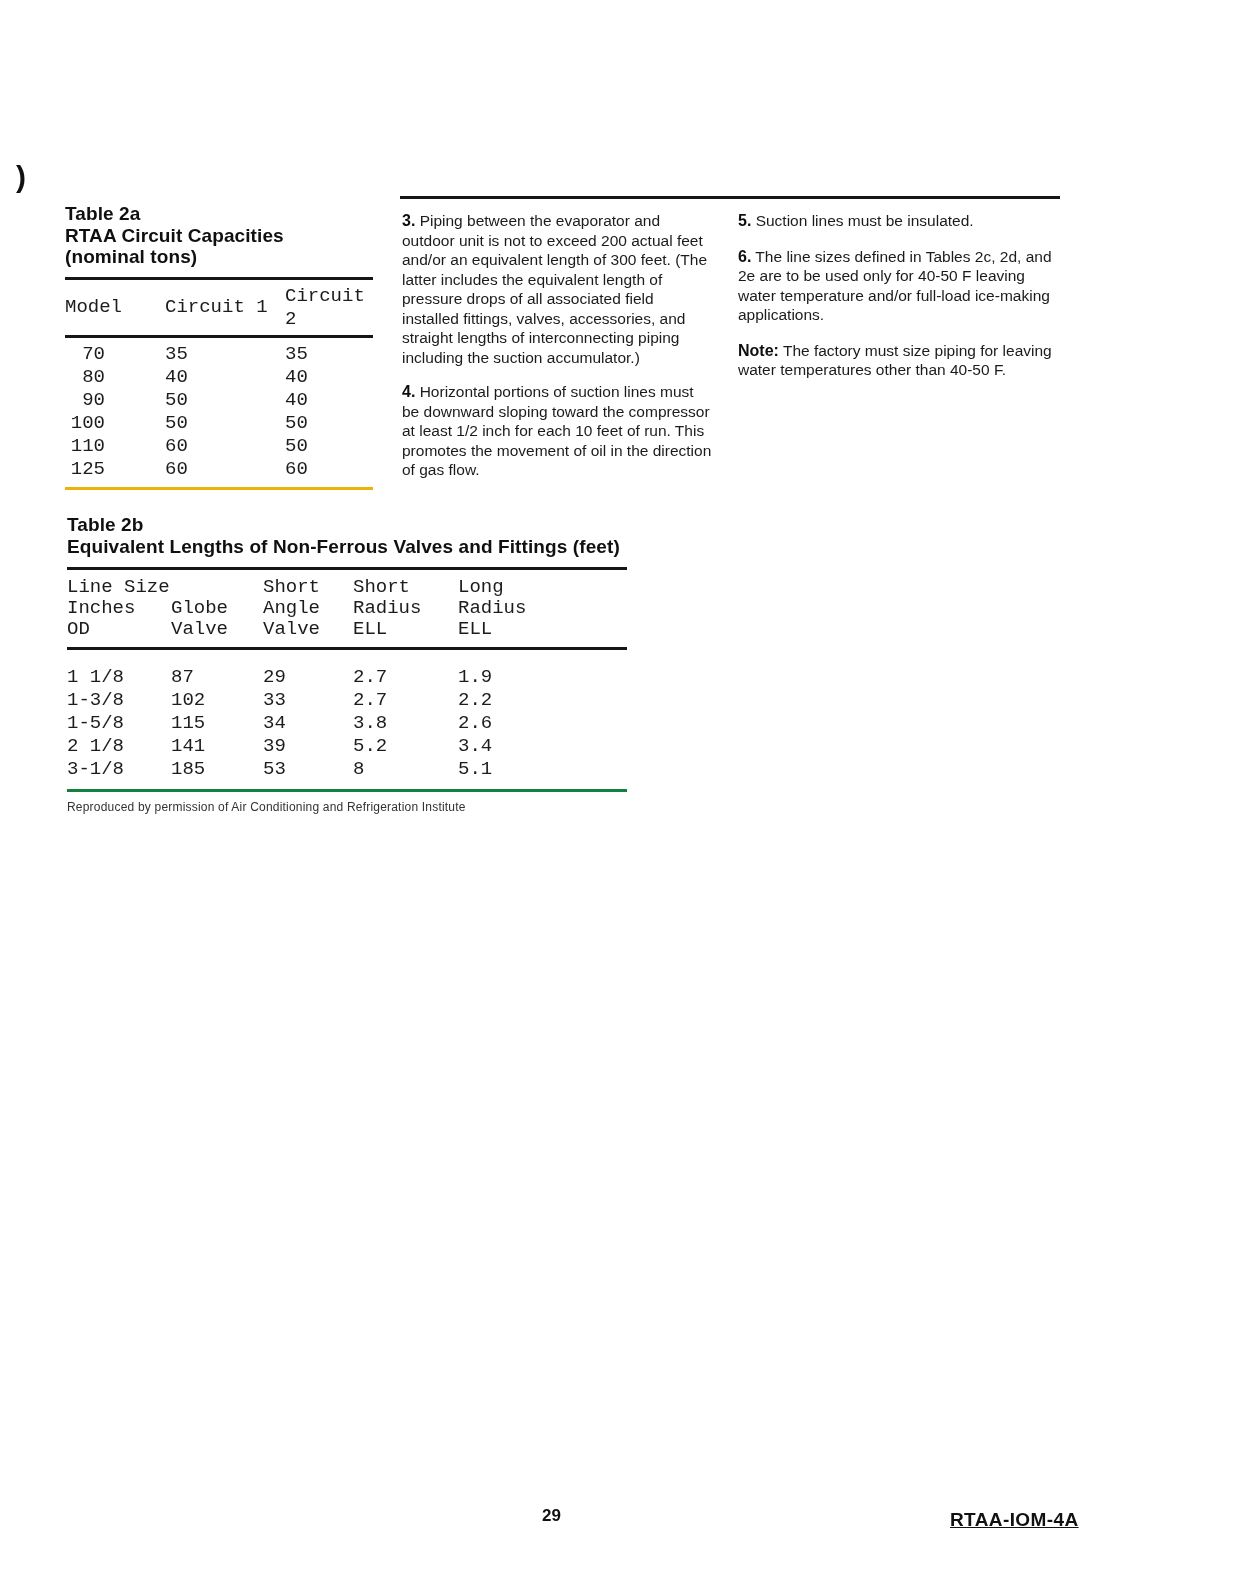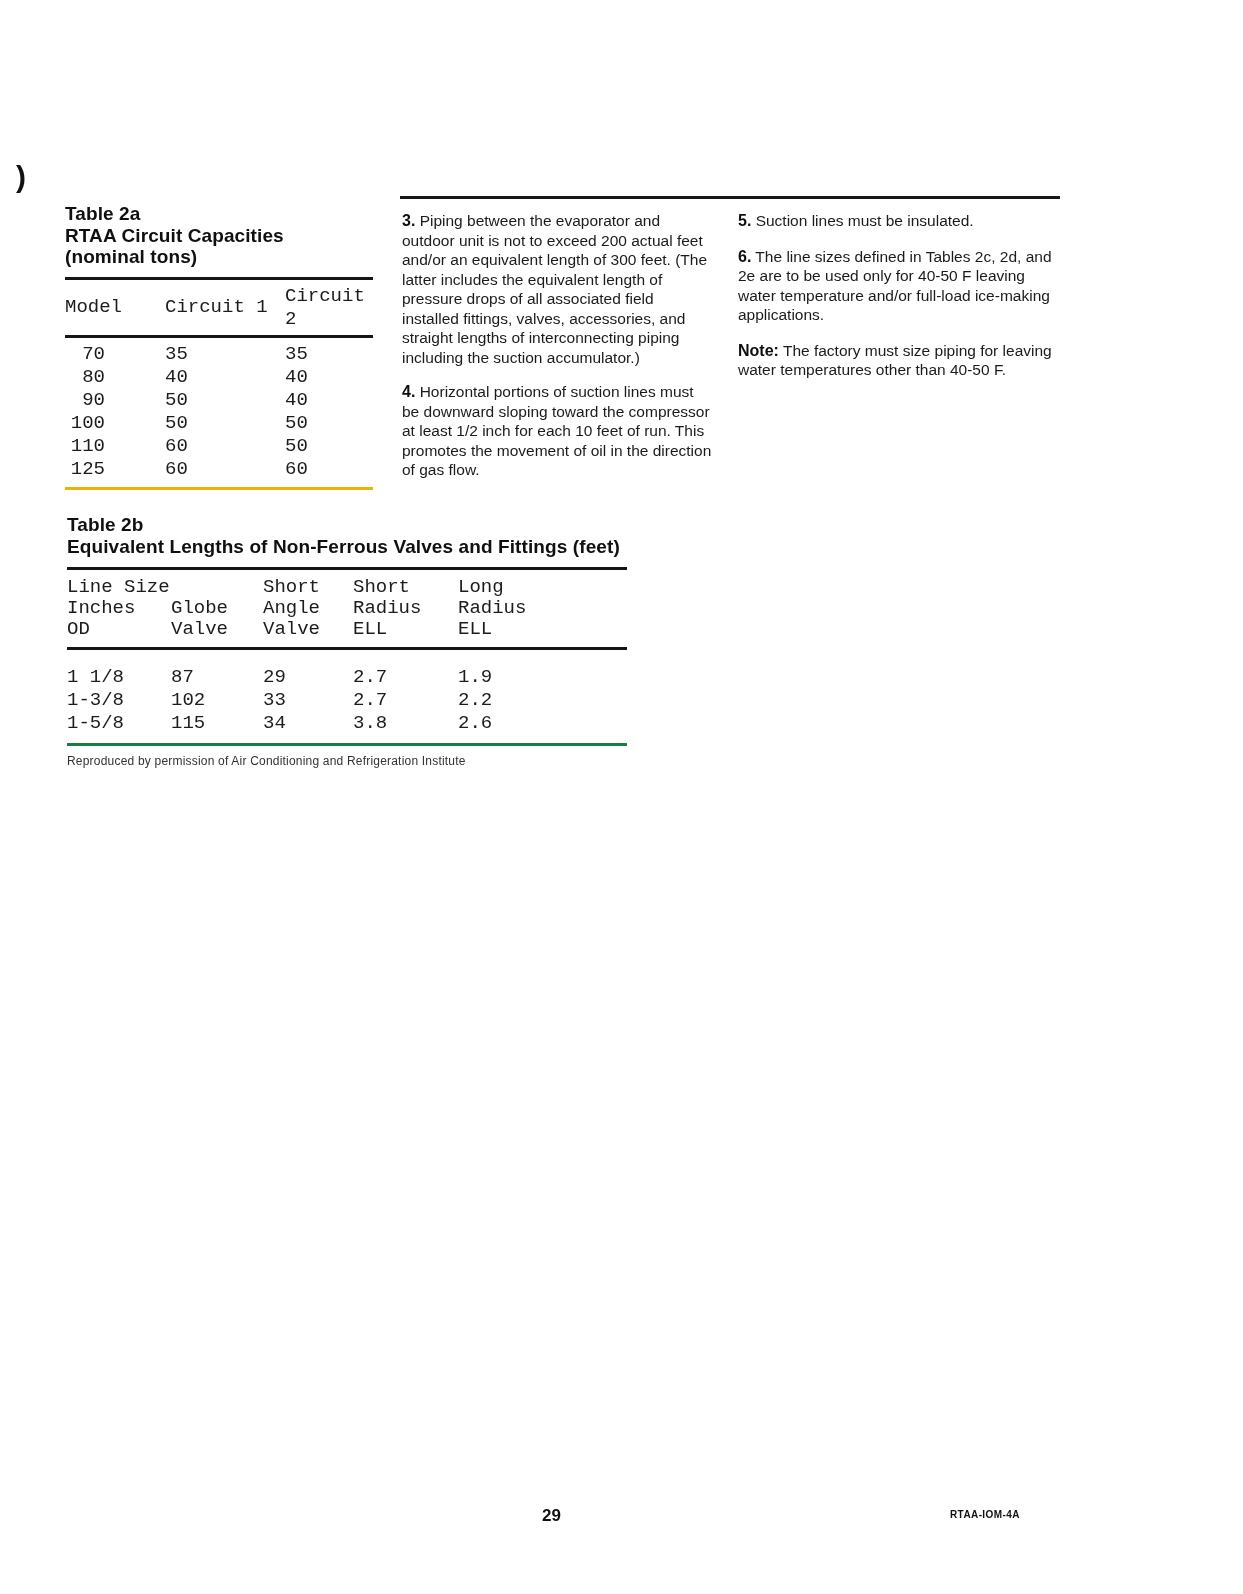--- a/index.html
+++ b/index.html
@@ -47,21 +47,21 @@
   .t2b-body { padding-top:16px; padding-bottom:8px; border-bottom:3px solid #15803d; }
   .t2b-row { display:flex; line-height:23px; }
   .t2b-c1 { width:104px; }
   .t2b-c2 { width:92px; }
   .t2b-c3 { width:90px; }
   .t2b-c4 { width:105px; }
   .t2b-c5 { flex:1; }
   .footnote { margin-top:8px; font-size:12px; color:#333; letter-spacing:.2px; }
 
   .footer-num { font-weight:bold; font-size:17px; color:#111; }
-  .footer-code { font-weight:bold; font-size:10px; color:#111; letter-spacing:.4px; }
+  .footer-code { font-weight:bold; font-size:19px; color:#111; letter-spacing:.4px;text-decoration:underline; }
 </style>
 </head>
 <body>
 
 <div class="page">
 
   <div class="abs stray" style="left:16px; top:160px;">)</div>
 
   <div class="abs" style="left:65px; top:203px; width:308px;">
     <div class="tbl-title">Table 2a</div>
@@ -169,20 +169,34 @@
           <span class="t2b-c4">2.7</span>
           <span class="t2b-c5">2.2</span>
         </div>
         <div class="t2b-row">
           <span class="t2b-c1">1-5/8</span>
           <span class="t2b-c2">115</span>
           <span class="t2b-c3">34</span>
           <span class="t2b-c4">3.8</span>
           <span class="t2b-c5">2.6</span>
         </div>
+        <div class="t2b-row">
+          <span class="t2b-c1">2 1/8</span>
+          <span class="t2b-c2">141</span>
+          <span class="t2b-c3">39</span>
+          <span class="t2b-c4">5.2</span>
+          <span class="t2b-c5">3.4</span>
+        </div>
+        <div class="t2b-row">
+          <span class="t2b-c1">3-1/8</span>
+          <span class="t2b-c2">185</span>
+          <span class="t2b-c3">53</span>
+          <span class="t2b-c4">8</span>
+          <span class="t2b-c5">5.1</span>
+        </div>
       </div>
     </div>
 
     <div class="footnote">Reproduced by permission of Air Conditioning and Refrigeration Institute</div>
   </div>
 
   <div class="abs footer-num" style="left:542px; top:1506px;">29</div>
   <div class="abs footer-code" style="left:950px; top:1509px;">RTAA-IOM-4A</div>
 
 </div>

